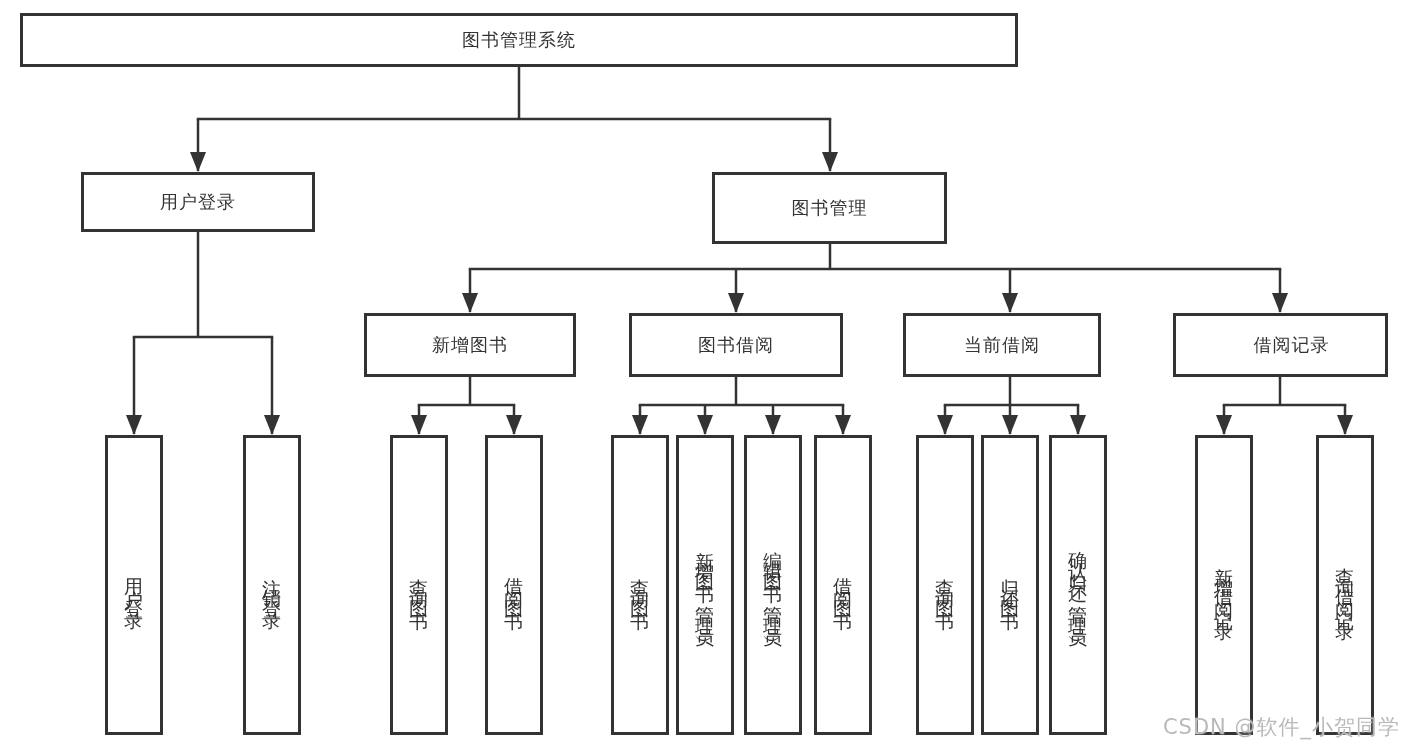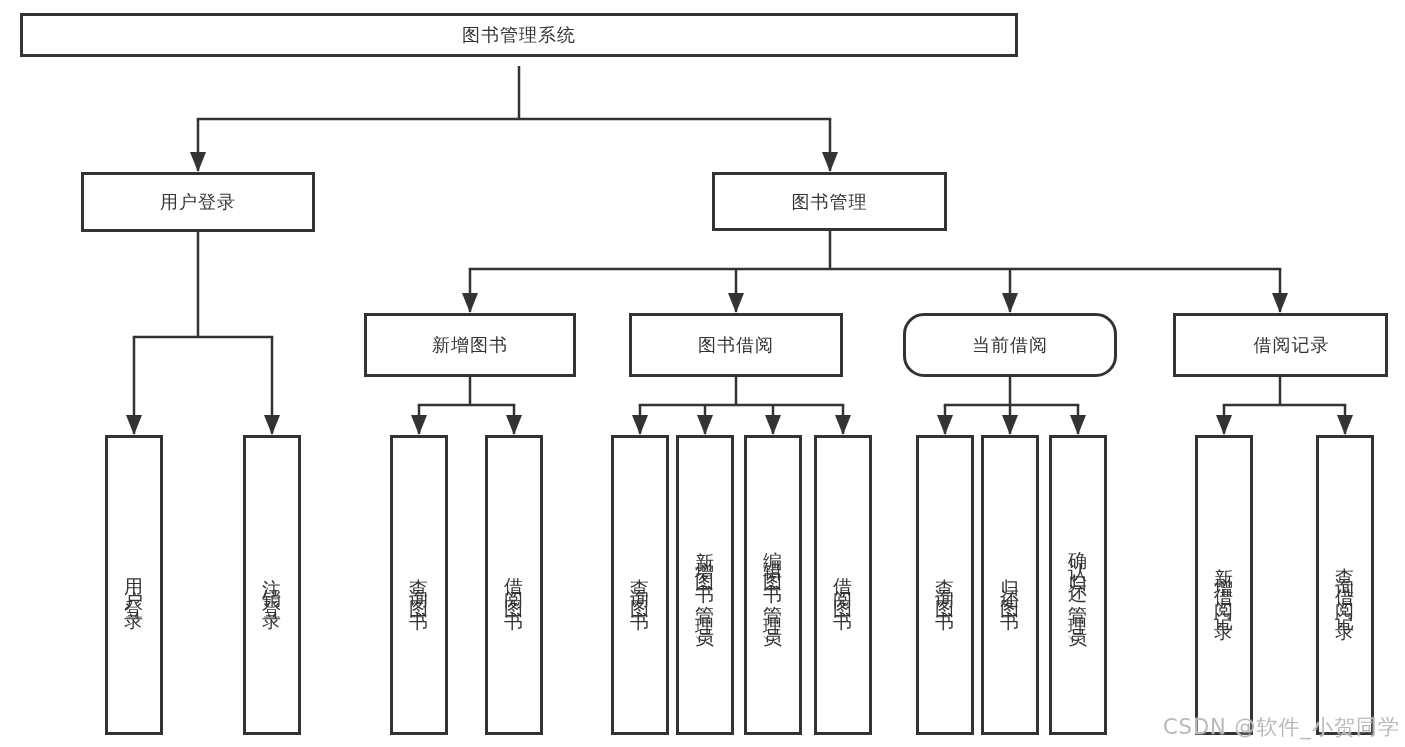--- a/index.html
+++ b/index.html
@@ -36,29 +36,29 @@
   }
   .vlabel {
     writing-mode: vertical-rl;
     text-orientation: mixed;
     font-size: 19px;
     letter-spacing: 11px;
     line-height: 1;
     white-space: nowrap;
   }
   
-  .n-root   { left: 20px;  top: 13px;  width: 998px; height: 44px; }
+  .n-root   { left: 20px;  top: 13px;  width: 998px; height: 54px; }
   
   .n-login  { left: 81px;  top: 172px; width: 234px; height: 60px; }
-  .n-mgmt   { left: 712px; top: 172px; width: 235px; height: 59px; }
+  .n-mgmt   { left: 712px; top: 172px; width: 235px; height: 72px; }
   
   .n-l3     { top: 313px; height: 64px; }
   .n-rec    { left: 364px;  width: 212px; }
   .n-borrow { left: 629px;  width: 214px; justify-content: center; }
-  .n-cur    { left: 903px;  width: 214px; border-radius: 21px; }
+  .n-cur    { left: 903px;  width: 198px; }
   .n-hist   { left: 1173px; width: 215px; padding-left: 22px; }
   
   .leaf     { top: 435px; width: 58px; height: 300px; }
   .lf-1  { left: 105px; }
   .lf-2  { left: 243px; }
   .lf-3  { left: 390px; }
   .lf-4  { left: 485px; }
   .lf-5  { left: 611px; }
   .lf-6  { left: 676px; }
   .lf-7  { left: 744px; }

